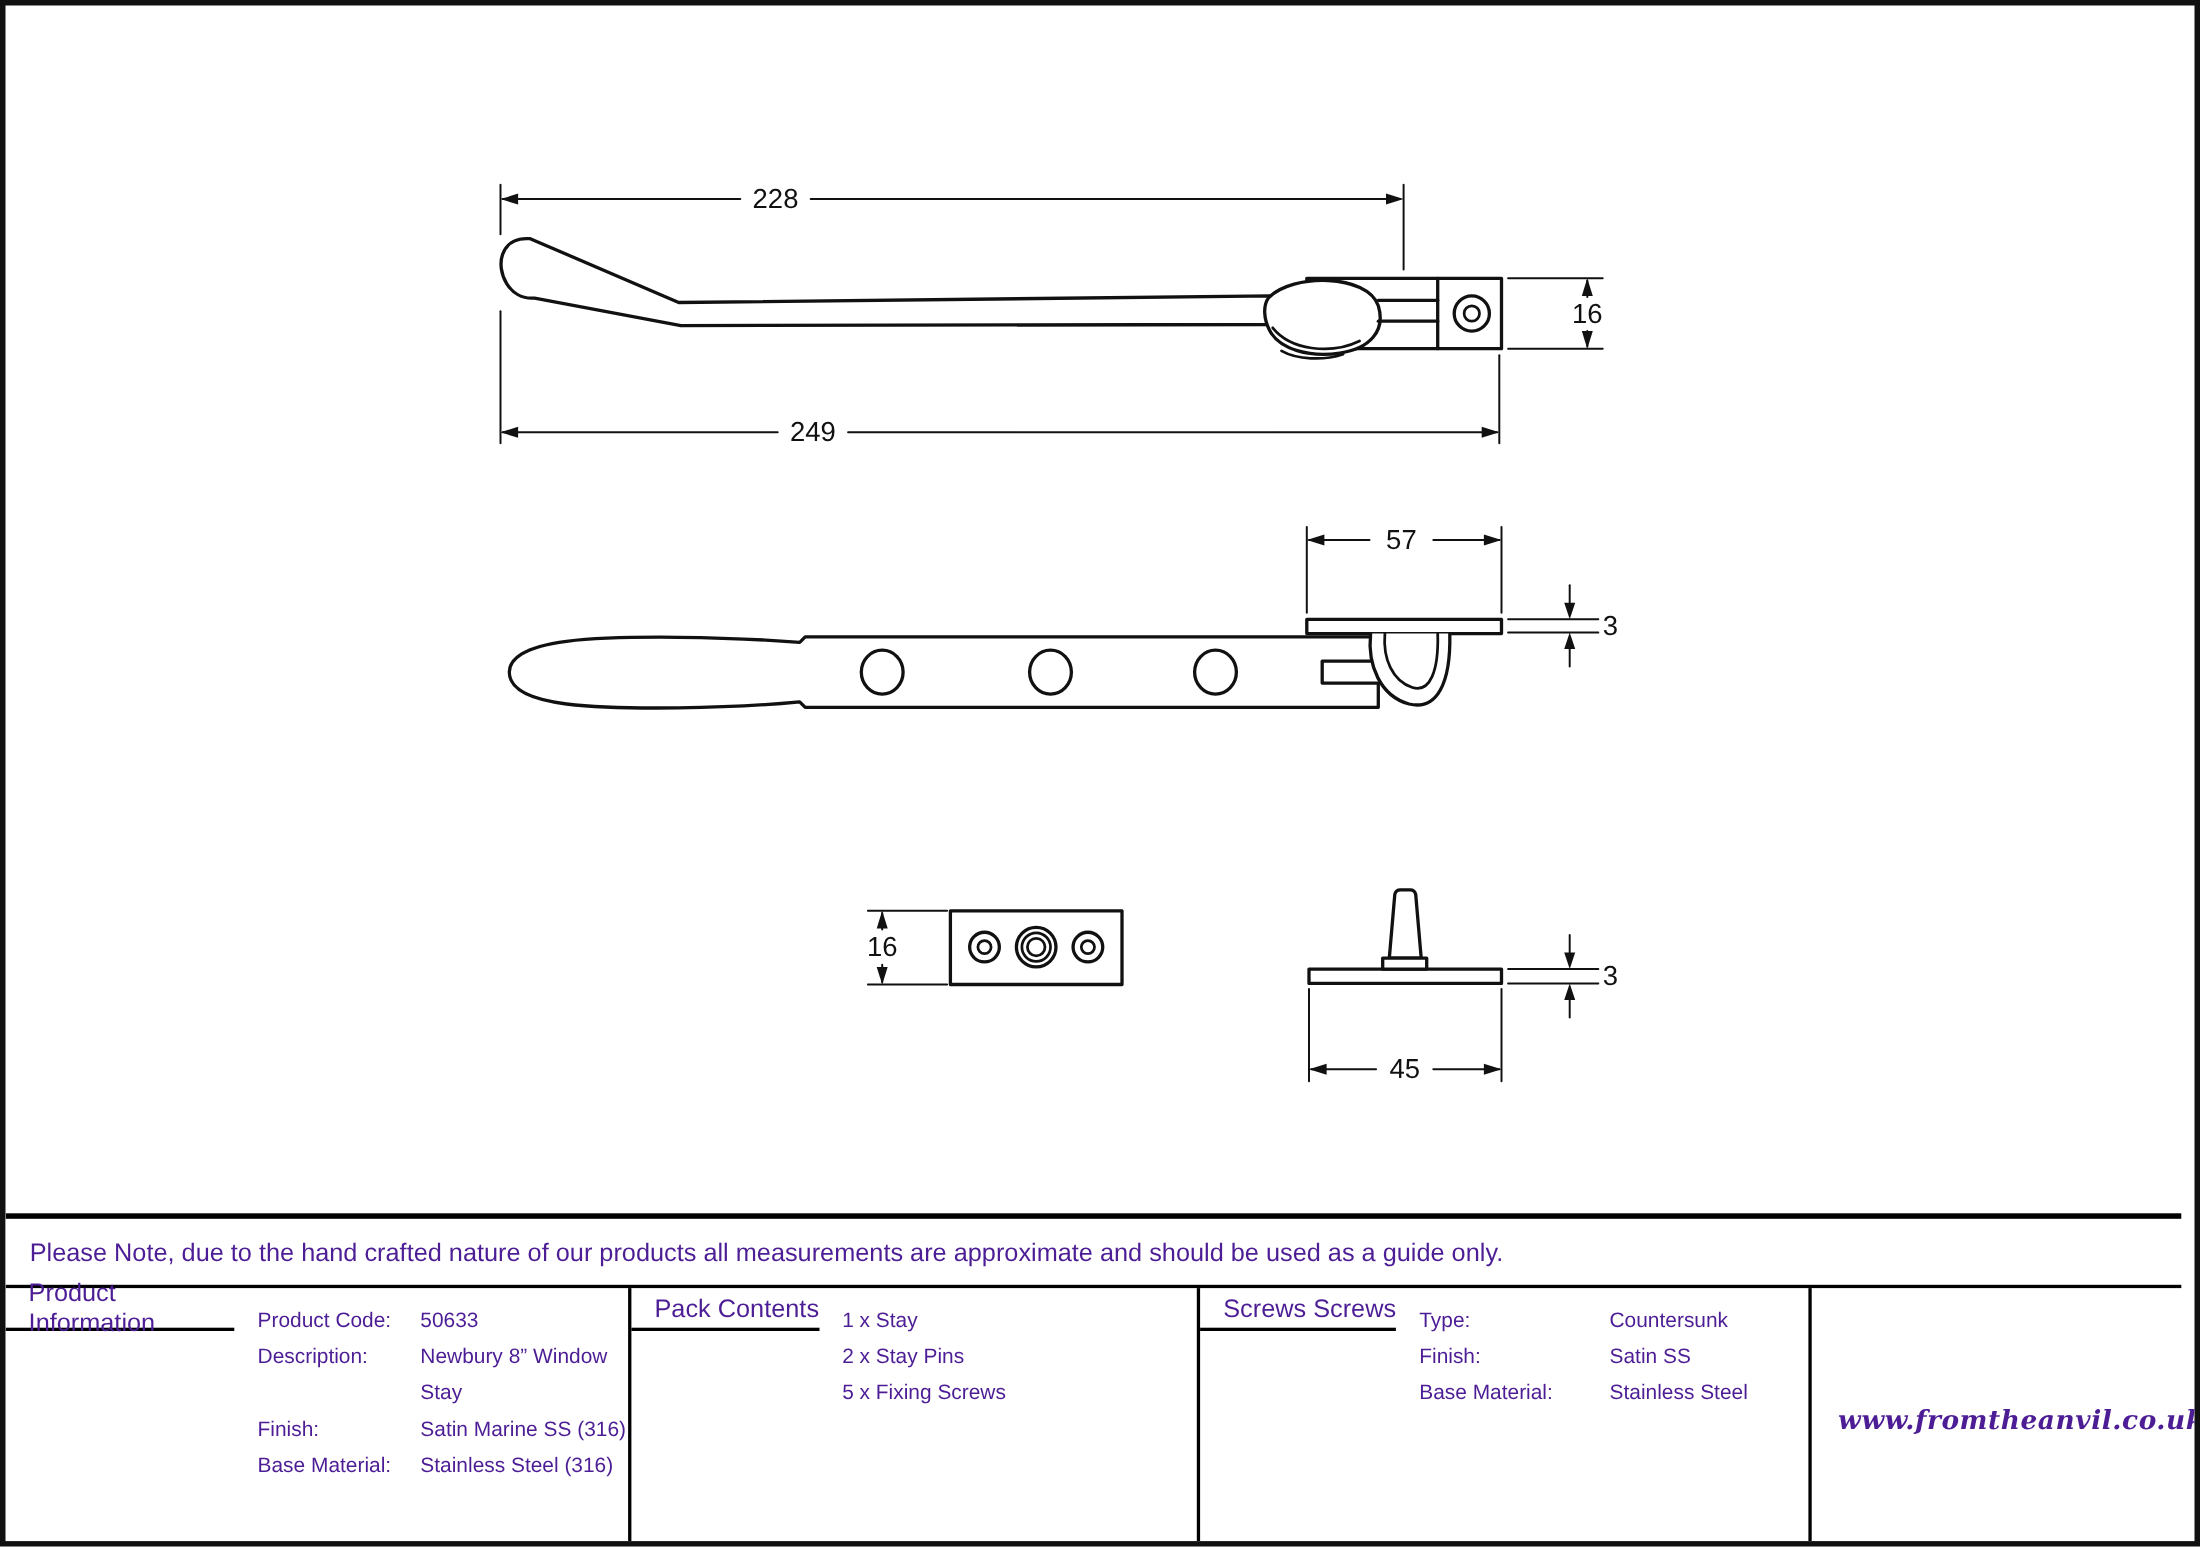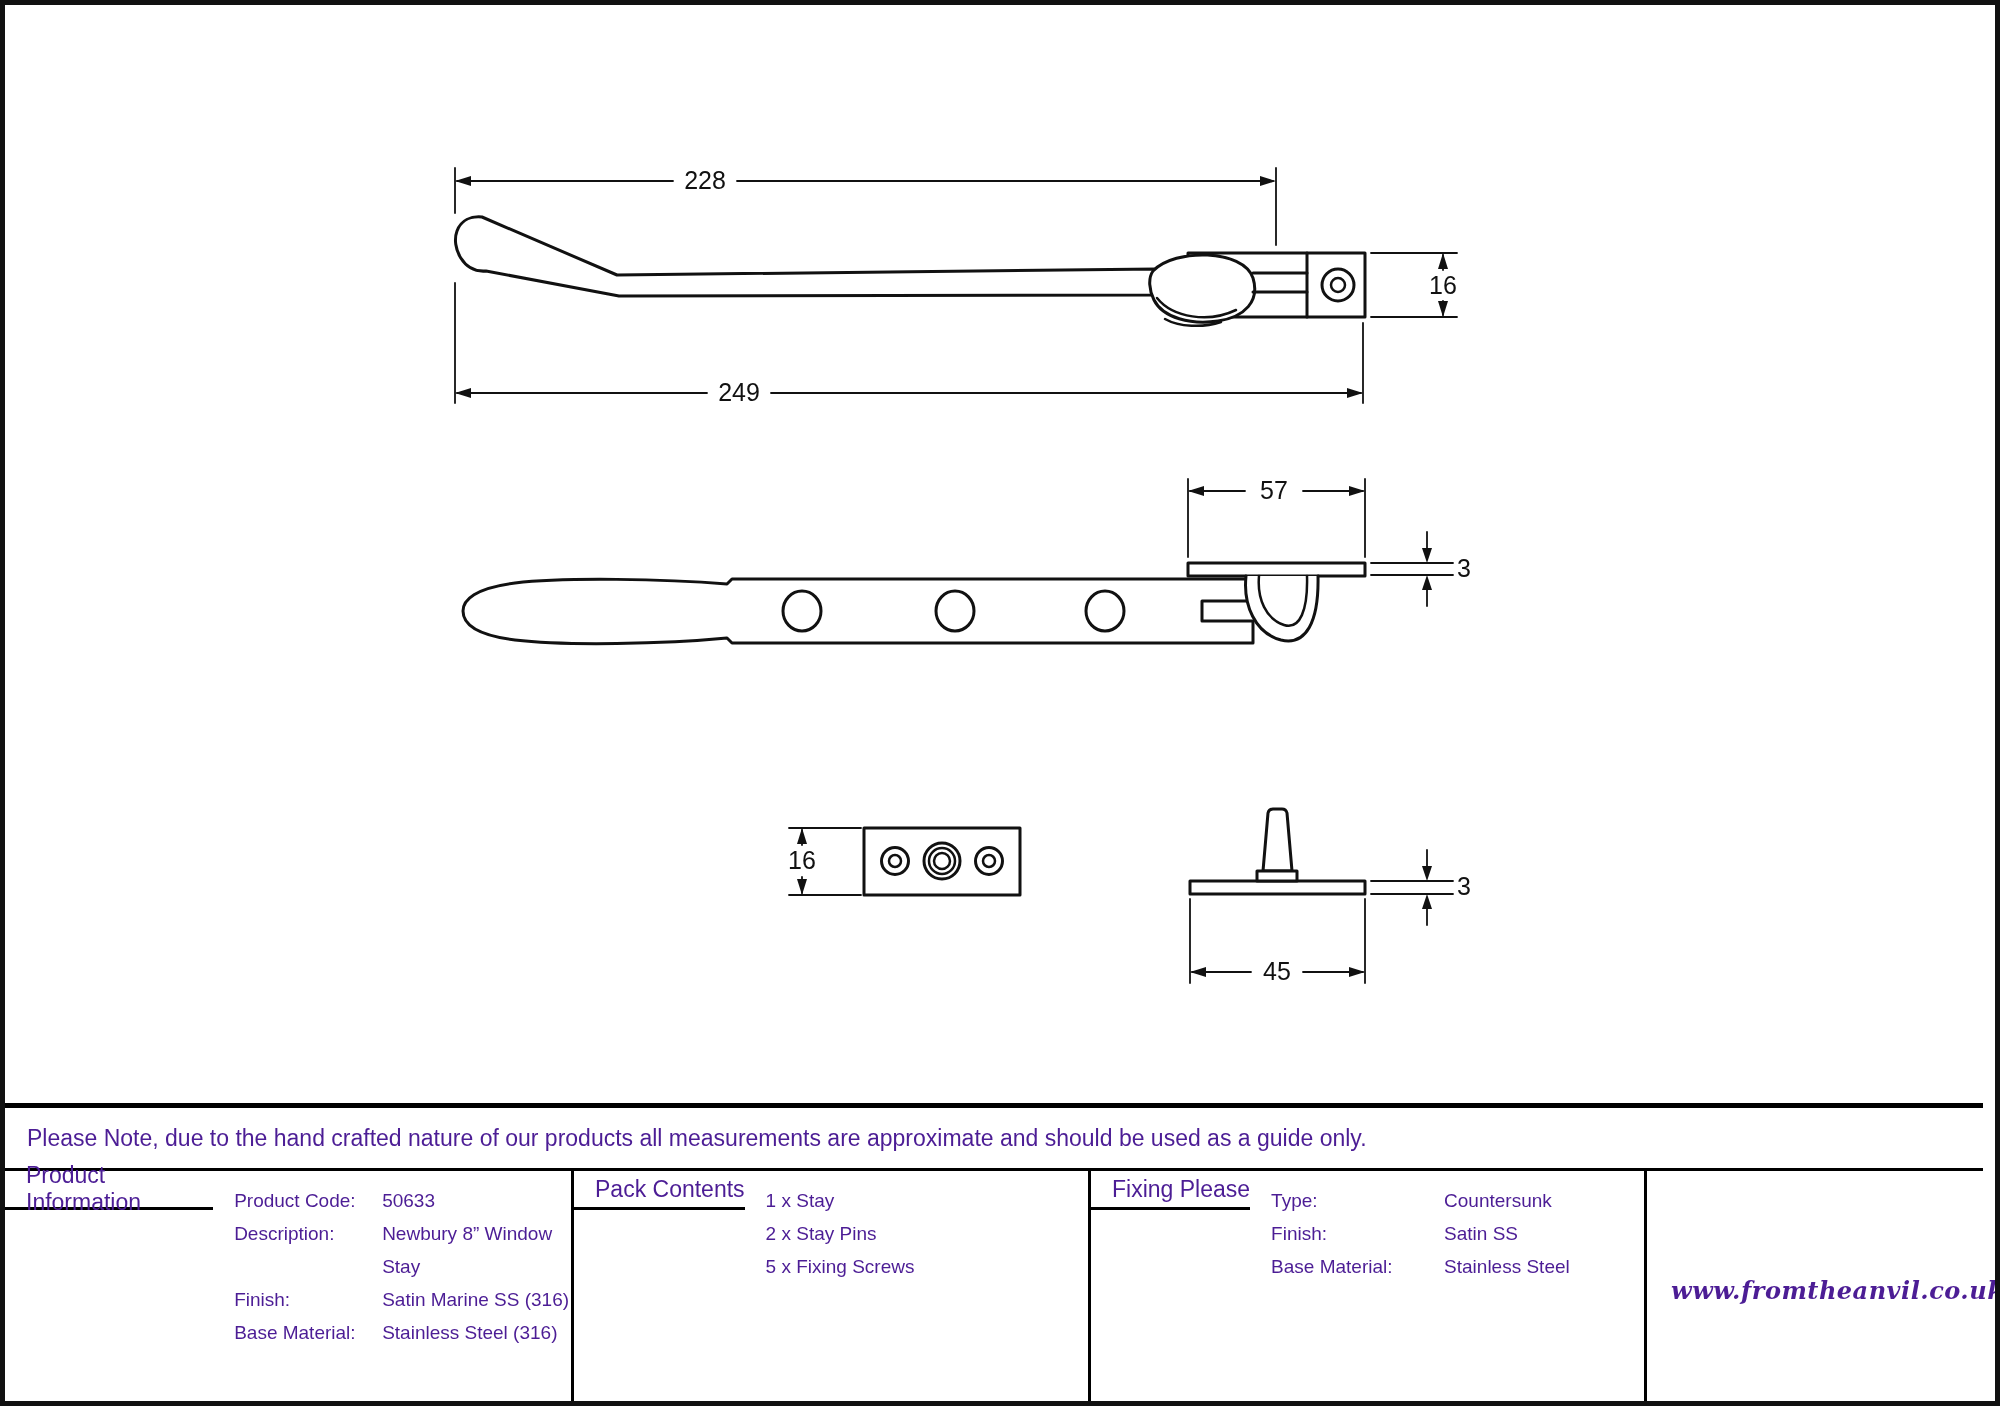--- a/index.html
+++ b/index.html
@@ -231,21 +231,21 @@
     <div class="tcol">
       <div class="col-header">Pack Contents</div>
       <div class="col-body">
         <div class="li-row">1 x Stay</div>
         <div class="li-row">2 x Stay Pins</div>
         <div class="li-row">5 x Fixing Screws</div>
       </div>
     </div>
 
     <div class="tcol col3">
-      <div class="col-header">Fixing Please</div>
+      <div class="col-header">Screws Screws</div>
       <div class="col-body">
         <div class="kv-row">
           <span class="kv-label">Type:</span>
           <span class="kv-value">Countersunk</span>
         </div>
         <div class="kv-row">
           <span class="kv-label">Finish:</span>
           <span class="kv-value">Satin SS</span>
         </div>
         <div class="kv-row">

